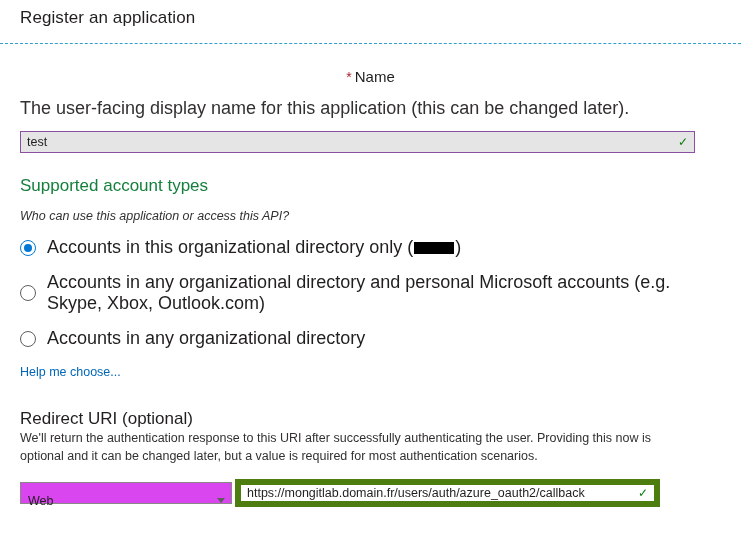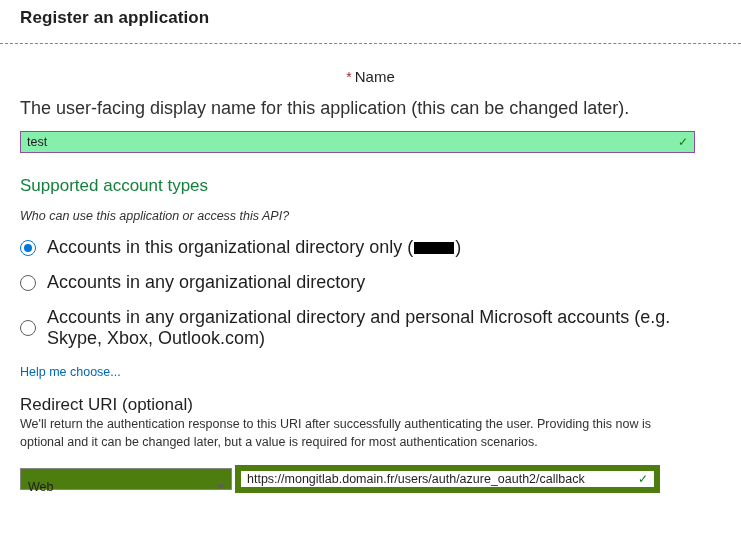--- a/index.html
+++ b/index.html
@@ -17,21 +17,21 @@
     position: relative;
   }
   .page {
     position: relative;
     width: 741px;
     height: 549px;
     box-sizing: border-box;
   }
   .page-title {
     font-size: 17px;
-    font-weight: bold;
+    font-weight: normal;
     color: #201f1e;
     padding: 8px 0 0 20px;
     letter-spacing: 0.1px;
   }
   .divider {
     margin-top: 15px;
     border-top: 1px dashed #2f9fd0;
     width: 100%;
     height: 0;
   }
@@ -55,21 +55,21 @@
     color: #323130;
     line-height: 1.35;
   }
   .text-input-wrap {
     margin-top: 11px;
     position: relative;
     width: 675px;
     height: 22px;
     border: 1px solid #8a4f9e;
     box-sizing: border-box;
-    background: #86efac;
+    background: #e5e5e5;
     display: flex;
     align-items: center;
   }
   .text-input-wrap input {
     border: none;
     outline: none;
     flex: 1;
     height: 20px;
     font-family: "Liberation Sans", sans-serif;
     font-size: 12.5px;
@@ -139,41 +139,41 @@
     vertical-align: middle;
   }
   .link {
     margin-top: 16px;
     display: inline-block;
     color: #0067b8;
     font-size: 12.5px;
     cursor: pointer;
   }
   .redirect-heading {
-    margin-top: 16px;
+    margin-top: 30px;
     font-size: 17px;
     color: #201f1e;
   }
   .paragraph {
     font-size: 12.5px;
     color: #323130;
     line-height: 1.45;
     max-width: 672px;
   }
   .redirect-row {
     margin-top: 13px;
     display: flex;
     align-items: center;
   }
   .select-wrap {
     width: 212px;
     height: 22px;
     border: 1px solid #8a8886;
     box-sizing: border-box;
-    background: #4d7c0f;
+    background: #d946ef;
     display: flex;
     align-items: center;
     justify-content: space-between;
     padding: 16px 6px 0 7px;
     font-size: 12.5px;
     color: #201f1e;
     cursor: pointer;
   }
   .chevron {
     width: 0;
@@ -232,26 +232,26 @@
       <span class="radio checked"></span>
       <span class="radio-label">
         <span>Accounts in this organizational directory only (</span>
           <span class="redacted"></span>
           <span>)</span>
       </span>
     </div>
 
     <div class="radio-row">
       <span class="radio"></span>
-      <span class="radio-label">Accounts in any organizational directory</span>
+      <span class="radio-label">Accounts in any organizational directory and personal Microsoft accounts (e.g. Skype, Xbox, Outlook.com)</span>
     </div>
 
     <div class="radio-row">
       <span class="radio"></span>
-      <span class="radio-label">Accounts in any organizational directory and personal Microsoft accounts (e.g. Skype, Xbox, Outlook.com)</span>
+      <span class="radio-label">Accounts in any organizational directory</span>
     </div>
 
     <a class="link">Help me choose...</a>
 
     <div class="redirect-heading">Redirect URI (optional)</div>
     <div class="paragraph">We'll return the authentication response to this URI after successfully authenticating the user. Providing this now is optional and it can be changed later, but a value is required for most authentication scenarios.</div>
 
     <div class="redirect-row">
       <div class="select-wrap">
         <span>Web</span>

